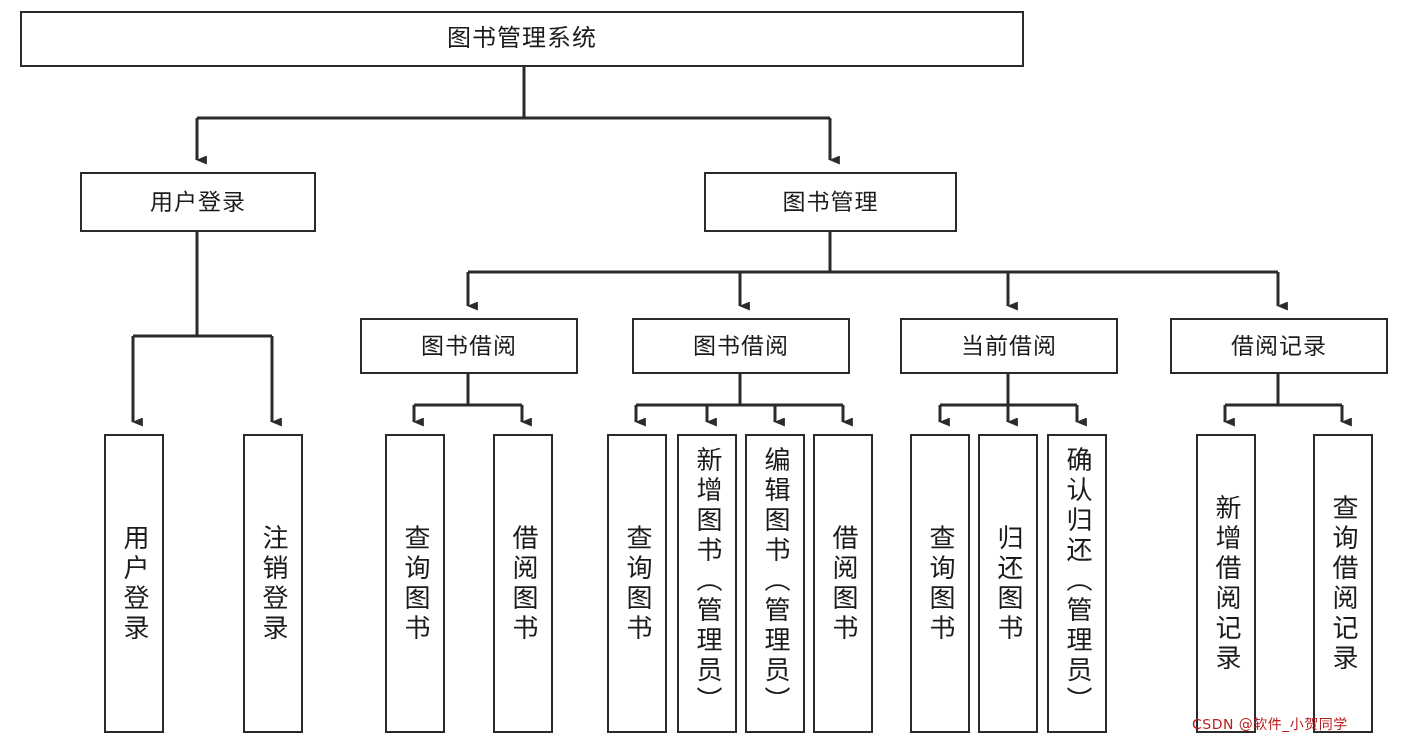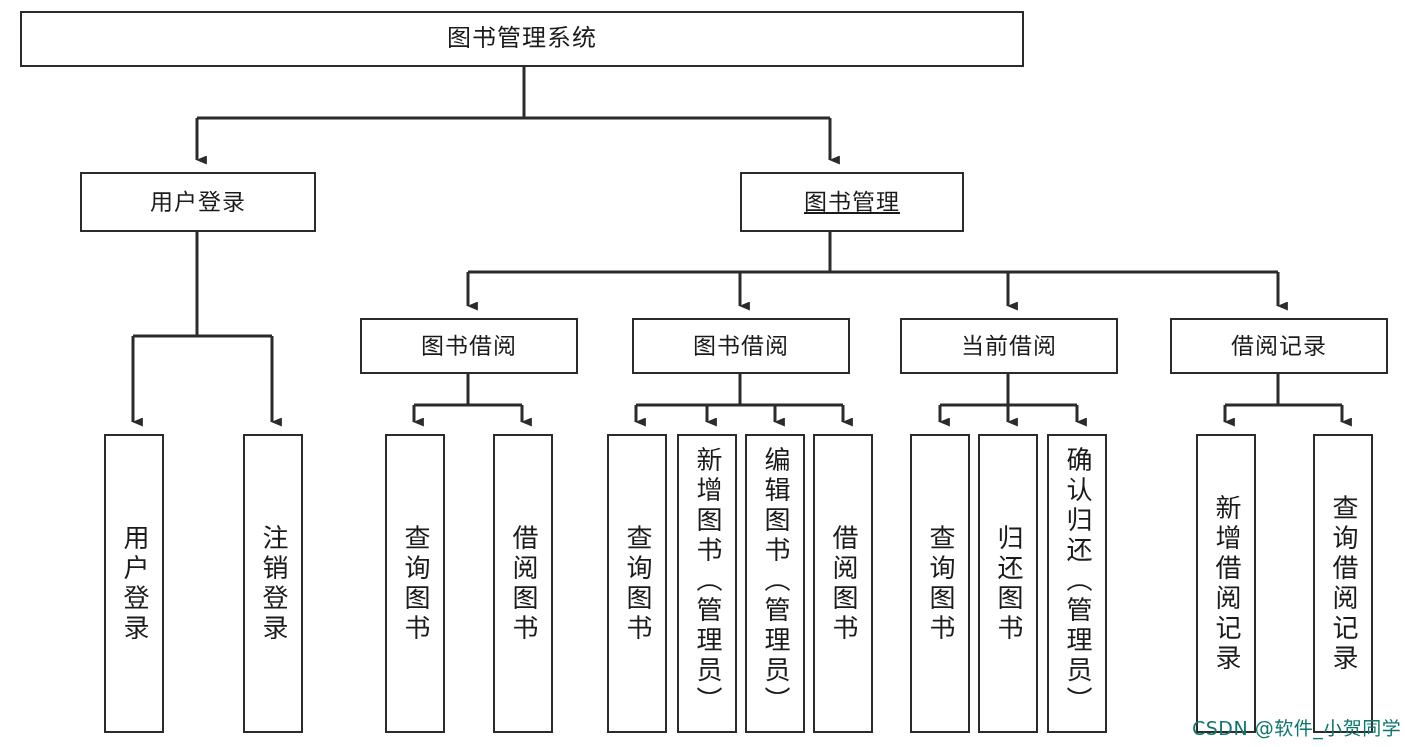--- a/index.html
+++ b/index.html
@@ -63,22 +63,22 @@
   }
   
   .node.vert.center{
     align-items:center;
     padding-top:0;
   }
   #watermark{
     position:absolute;
     left:1192px;
     top:713px;
-    font-size:19px;
-    color:#0f766e;
+    font-size:14px;
+    color:#b91c1c;
     letter-spacing:0.5px;
     z-index:5;
     white-space:nowrap;
     user-select:none;
   }
 </style>
 </head>
 <body>
 
 <div id="canvas">
@@ -136,21 +136,21 @@
   </svg>
 
   <div class="node horiz" id="n-root" style="left:20px; top:11px; width:1004px; height:56px;">
     <span class="label">图书管理系统</span>
   </div>
 
   <div class="node horiz" id="n-user-login" style="left:80px; top:172px; width:236px; height:60px;">
     <span class="label">用户登录</span>
   </div>
 
-  <div class="node horiz" id="n-book-manage" style="left:740px; top:172px; width:224px; height:60px;text-decoration:underline;">
+  <div class="node horiz" id="n-book-manage" style="left:704px; top:172px; width:253px; height:60px;">
     <span class="label">图书管理</span>
   </div>
 
   <div class="node horiz" id="n-new-book-rec" style="left:360px; top:318px; width:218px; height:56px;">
     <span class="label">图书借阅</span>
   </div>
 
   <div class="node horiz" id="n-current-borrow" style="left:900px; top:318px; width:218px; height:56px;">
     <span class="label">当前借阅</span>
   </div>

